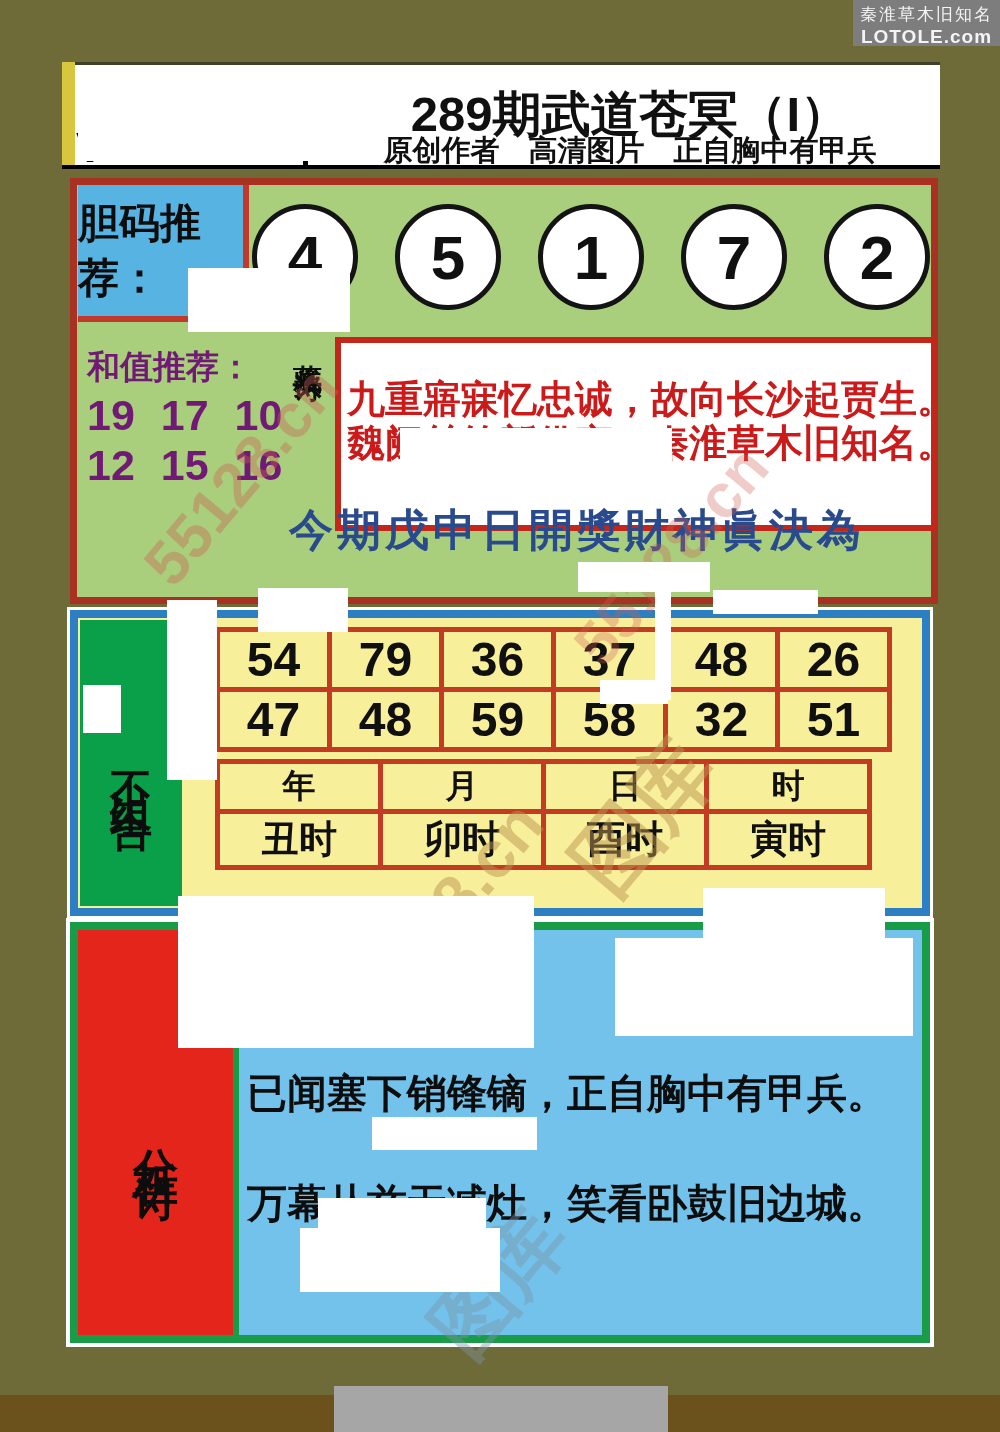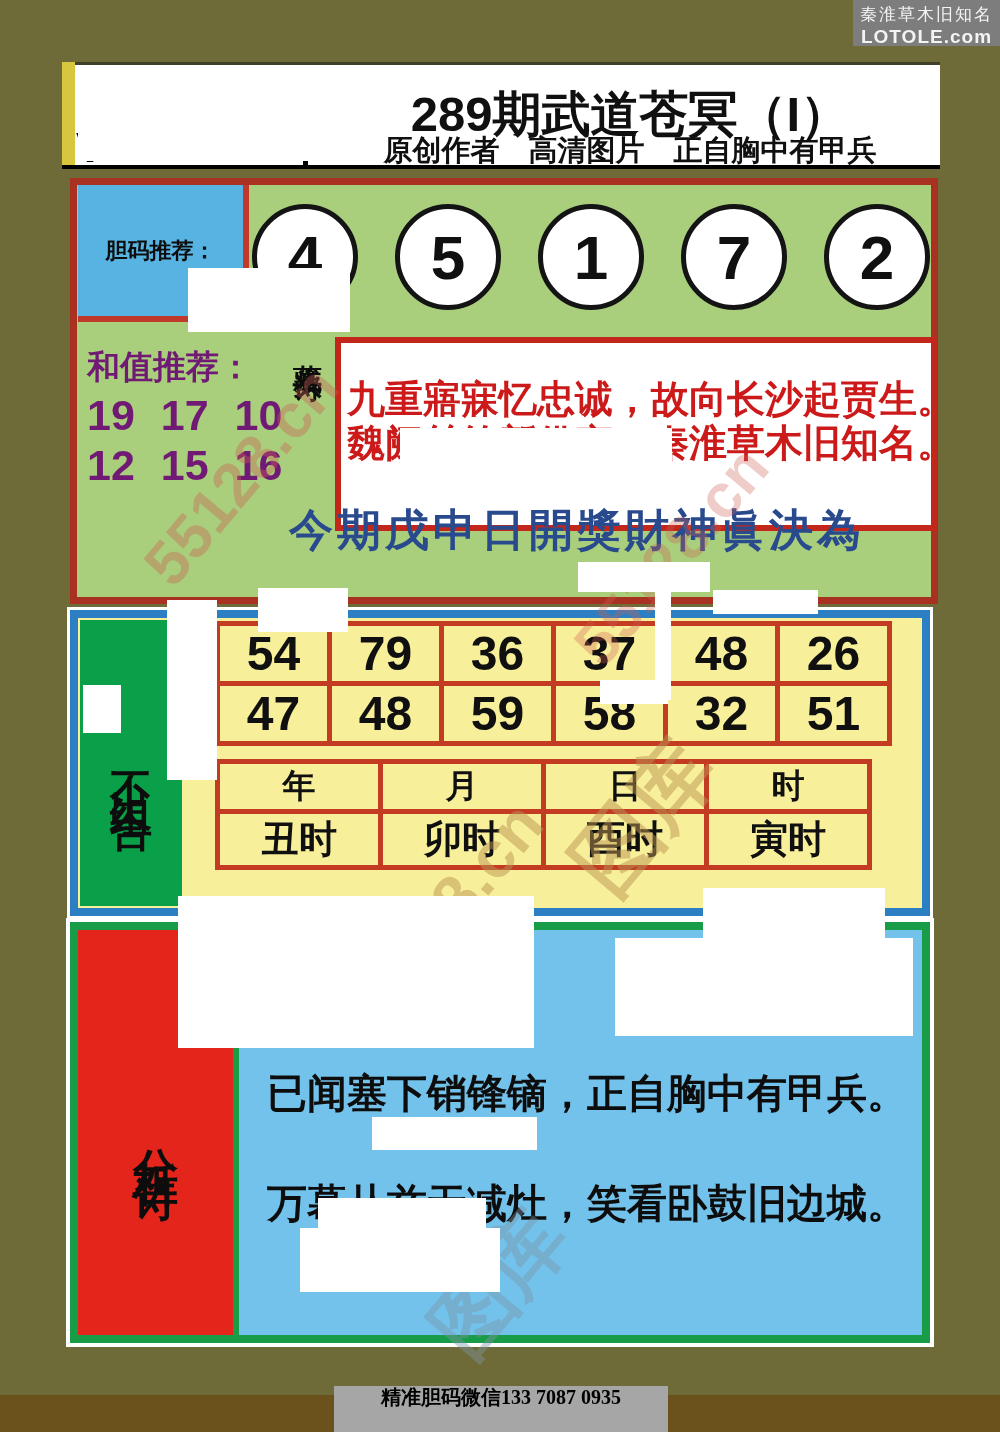--- a/index.html
+++ b/index.html
@@ -19,45 +19,45 @@
   .header{left:62px;top:62px;width:878px;height:106px;background:#ffffff;border-top:3px solid #40402a;box-sizing:border-box;}
   .header-strip{left:62px;top:62px;width:13px;height:106px;background:#d9c63f;}
   .header-title{left:320px;top:70px;width:620px;text-align:center;font-size:49px;font-weight:600;color:#101010;white-space:nowrap;margin-top:12px;}
   .header-sub{left:320px;top:131px;width:620px;text-align:center;font-size:29px;font-weight:600;color:#101010;white-space:nowrap;}
   .header-line{left:62px;top:165px;width:878px;height:4px;background:#000;}
   .remnant-v{left:76px;top:124px;font-size:42px;font-weight:bold;color:#000;}
   .remnant-smudge{left:90px;top:149px;width:212px;height:5px;background:#d8d8d8;}
   .remnant-tick{left:303px;top:146px;width:5px;height:20px;background:#000;}
   
   .top-panel{left:70px;top:178px;width:868px;height:426px;background:#a9cf7c;border:7px solid #a93122;box-sizing:border-box;}
-  .dan-box{position:absolute;left:1px;top:0;width:165px;height:131px;background:#57b3e1;border-right:6px solid #c0392b;border-bottom:6px solid #c0392b;box-sizing:content-box;display:flex;align-items:center;justify-content:center;font-size:22px;font-weight:bold;color:#0d0d0d;}
+  .dan-box{position:absolute;left:1px;top:0;width:165px;height:131px;background:#57b3e1;border-right:6px solid #c0392b;border-bottom:6px solid #c0392b;box-sizing:content-box;display:flex;align-items:center;justify-content:center;font-size:41px;font-weight:bold;color:#0d0d0d;}
   .circles{position:absolute;left:175px;top:19px;width:678px;display:flex;justify-content:space-between;}
   .circle{width:96px;height:96px;border-radius:50%;background:#fff;border:5px solid #141414;display:flex;align-items:center;justify-content:center;font-size:62px;font-weight:bold;color:#101010;}
   .hezhi{position:absolute;left:10px;top:160px;width:225px;color:#701a75;}
   .hezhi-label{font-size:33px;font-weight:bold;}
   .hezhi-nums{font-size:43px;font-weight:600;line-height:50px;word-spacing:14px;white-space:nowrap;}
   .cangtou{position:absolute;left:211px;top:156px;height:160px;writing-mode:vertical-rl;text-orientation:upright;font-size:29px;font-weight:bold;color:#0d0d0d;letter-spacing:4px;}
   .poem-box{position:absolute;left:258px;top:152px;width:584px;height:148px;background:#ffffff;border:6px solid #c3271c;padding:34px 0 0 6px;box-sizing:content-box;}
   .poem-line{font-size:38px;font-weight:bold;color:#cc1a1a;white-space:nowrap;line-height:44px;}
   .calligraphy{position:absolute;left:212px;top:316px;width:645px;font-size:44px;font-weight:600;color:#2a4a8e;letter-spacing:4px;white-space:nowrap;font-family:"Liberation Serif",serif;}
   
   .middle-panel{left:70px;top:610px;width:860px;height:306px;background:#f8ef9a;border:8px solid #2b7fc2;box-sizing:border-box;outline:3px solid #fff;}
   .green-sidebar{position:absolute;left:2px;top:2px;width:102px;height:286px;background:#0aa04a;display:flex;align-items:center;justify-content:center;}
   .green-sidebar span{writing-mode:vertical-rl;text-orientation:upright;font-size:42px;font-weight:bold;color:#0d0d0d;letter-spacing:12px;}
-  .num-table{position:absolute;left:137px;top:3px;border-collapse:collapse;}
+  .num-table{position:absolute;left:137px;top:9px;border-collapse:collapse;}
   .num-table td{border:5px solid #c23b22;width:107px;height:53px;text-align:center;font-size:48px;font-weight:600;color:#101010;padding:0;}
   .time-table{position:absolute;left:137px;top:141px;border-collapse:collapse;}
   .time-table td{border:5px solid #c23b22;width:158px;height:38px;text-align:center;font-weight:bold;color:#101010;padding:0;}
   .time-table .hdr td{font-size:33px;}
   .time-table .val td{font-size:38px;}
   
   .bottom-panel{left:70px;top:922px;width:860px;height:421px;background:#73c2eb;border:8px solid #199c47;box-sizing:border-box;outline:4px solid #fff;}
   .red-sidebar{position:absolute;left:0;top:0;width:155px;height:405px;background:#e3251b;border-right:6px solid #199c47;display:flex;align-items:center;justify-content:center;}
   .red-sidebar span{writing-mode:vertical-rl;text-orientation:upright;font-size:45px;font-weight:bold;color:#0d0d0d;letter-spacing:14px;}
-  .analysis-line{position:absolute;left:189px;font-size:40px;font-weight:bold;color:#0d0d0d;white-space:nowrap;}
+  .analysis-line{position:absolute;left:169px;font-size:40px;font-weight:bold;color:#0d0d0d;white-space:nowrap;}
   .a1{top:136px;}
   .a2{top:246px;}
   
   .wm{position:absolute;transform:rotate(-50deg);font-weight:bold;pointer-events:none;white-space:nowrap;}
   .wm1{left:110px;top:440px;font-size:62px;color:rgba(205,95,85,0.38);}
   .wm2{left:540px;top:520px;font-size:62px;color:rgba(205,95,85,0.32);}
   .wm3{left:560px;top:760px;font-size:84px;color:rgba(186,148,82,0.50);}
   .wm4{left:300px;top:880px;font-size:66px;color:rgba(186,148,82,0.50);}
   .wm5{left:420px;top:1230px;font-size:80px;color:rgba(125,148,168,0.42);}
   .wm6{left:270px;top:1460px;font-size:64px;color:rgba(125,148,168,0.40);}
@@ -194,14 +194,13 @@
 <div class="censor c9"></div>
 <div class="censor c10"></div>
 <div class="censor c11"></div>
 <div class="censor c12"></div>
 <div class="censor c13"></div>
 <div class="censor c14"></div>
 <div class="censor c15"></div>
 <div class="censor c16"></div>
 
 <div class="abs footer-box">
-  <div>精准胆码微信133  7087  0935</div>
 </div>
 
 </body></html>

